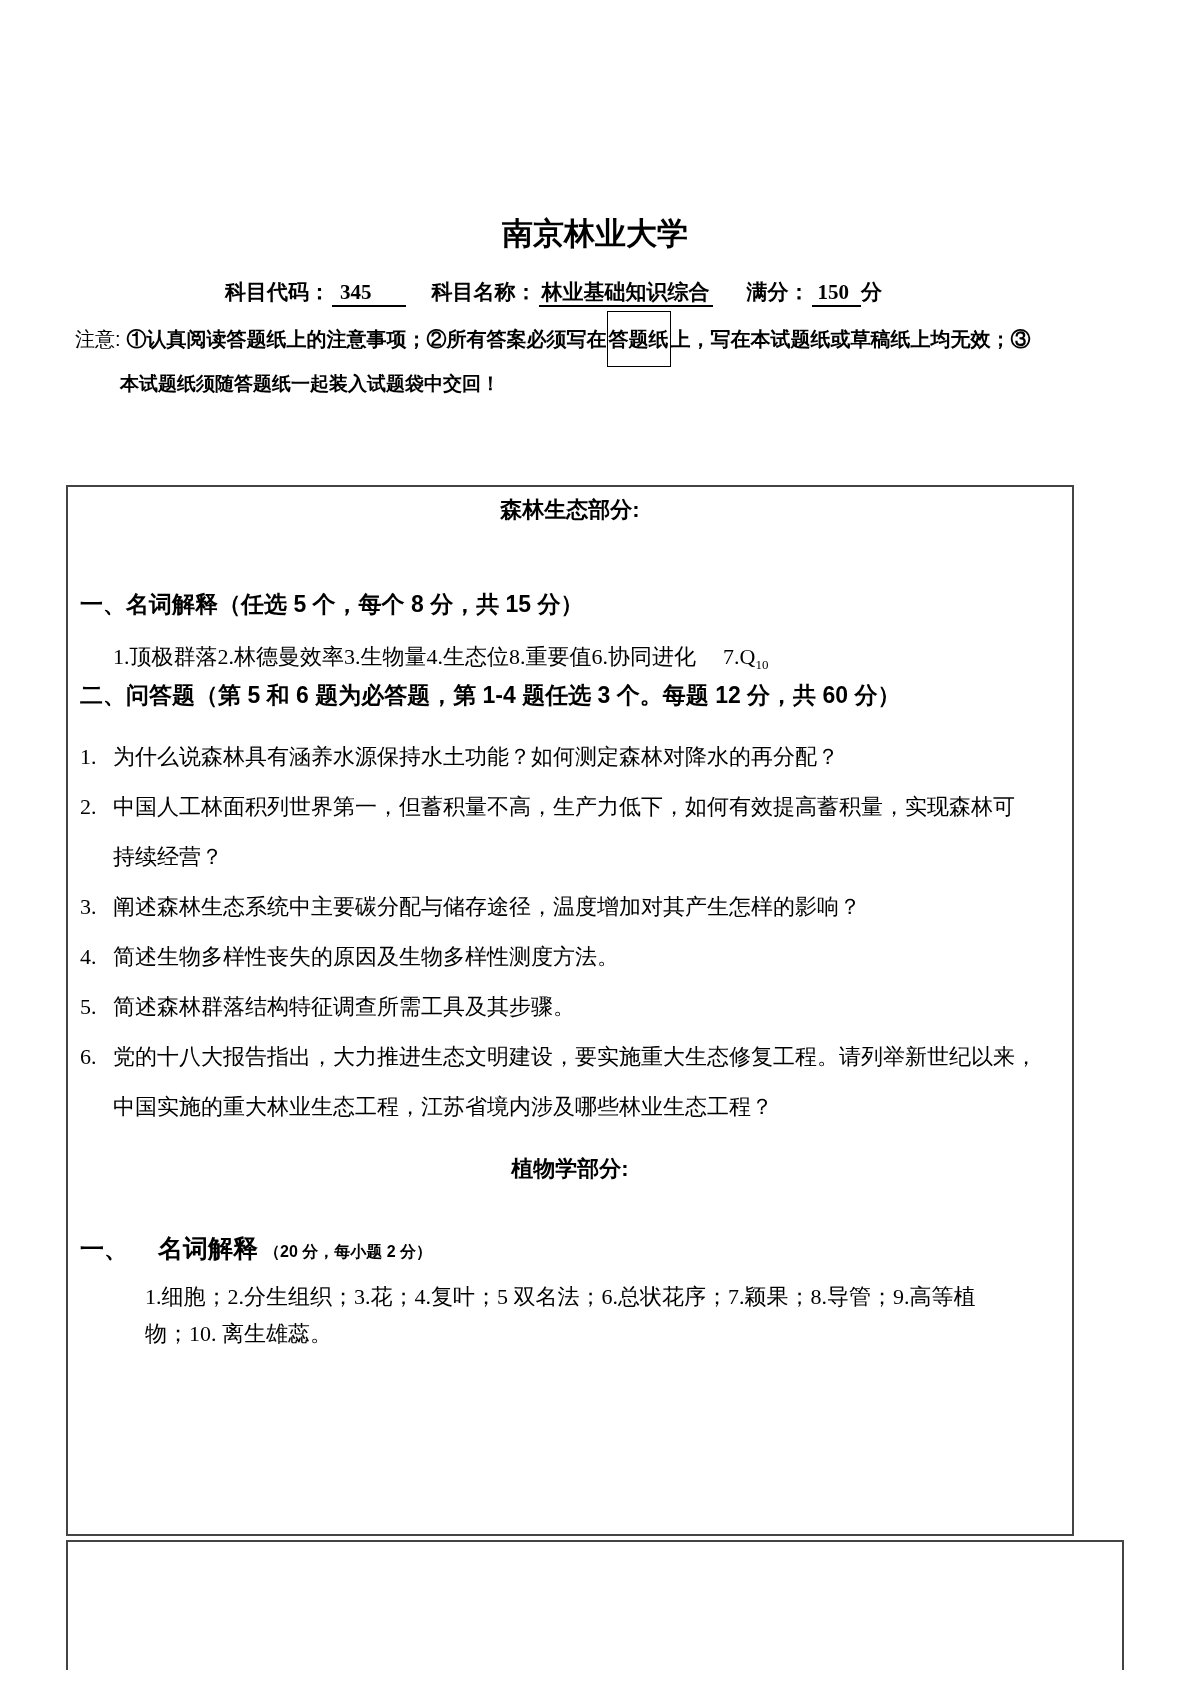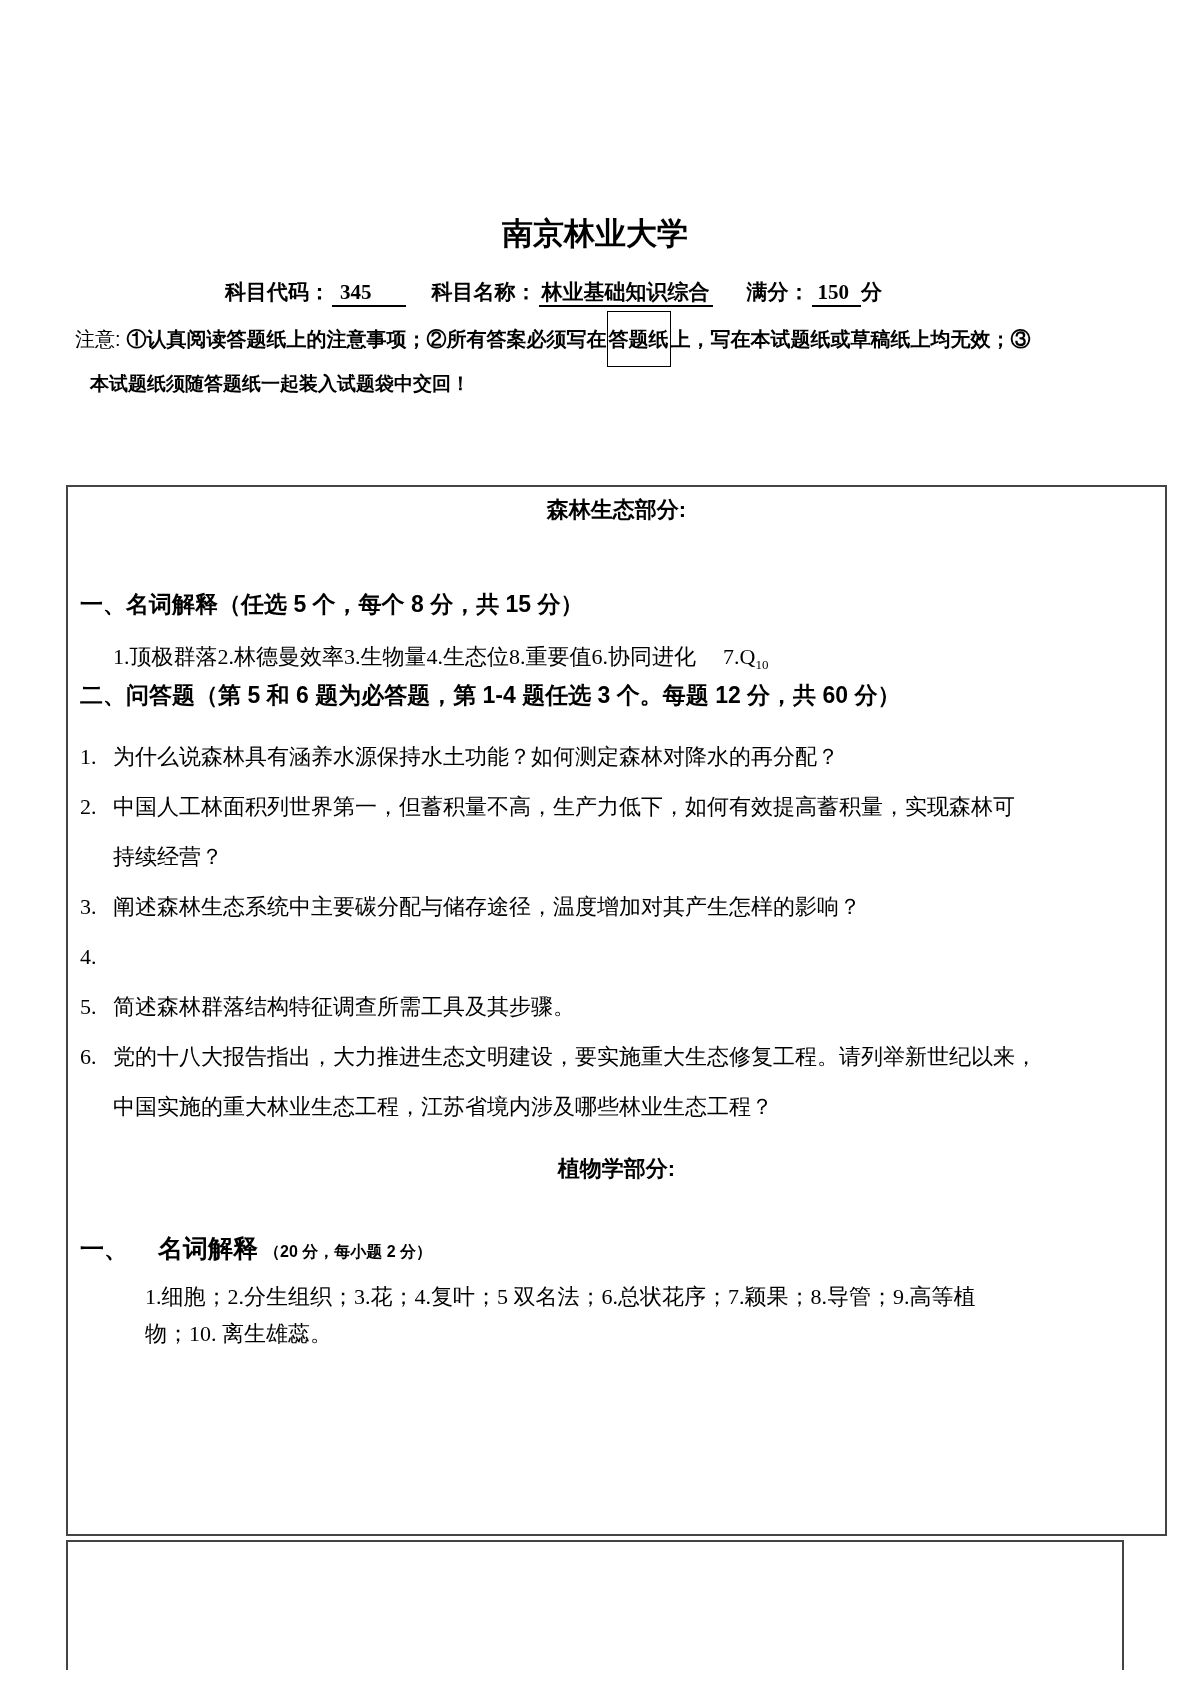--- a/index.html
+++ b/index.html
@@ -31,24 +31,24 @@
   .u-code { padding: 0 34px 1px 8px; }
   .u-name { padding: 0 3px 1px 3px; }
   .u-score { padding: 0 12px 1px 6px; }
 
   .notice-line {
     margin: 20px 0 0 75px; font-size: 20px; line-height: 27px; white-space: nowrap;
   }
   .notice-label { font-family: "Liberation Sans", sans-serif; font-weight: normal; margin-right: 6px; }
   .notice-body { font-weight: bold; }
   .boxed-word { border: 1px solid #000; padding: 16px 1px; }
-  .notice-line2 { margin: 17px 0 0 90px; font-size: 19px; font-weight: bold; line-height: 27px; }
+  .notice-line2 { margin: 17px 0 0 120px; font-size: 19px; font-weight: bold; line-height: 27px; }
 
   .main-box {
-    box-sizing: border-box; width: 1101px; height: 1051px;
+    box-sizing: border-box; width: 1008px; height: 1051px;
     margin: 88px 0 0 66px; border: 2px solid #444;
     padding: 8px 12px 0 12px;
   }
   .section-heading {
     text-align: center; font-weight: bold; font-size: 22px; line-height: 30px;
     font-family: "Liberation Sans", sans-serif;
   }
   .part-heading {
     font-weight: bold; font-size: 23px; line-height: 30px;
     font-family: "Liberation Sans", sans-serif;
@@ -121,20 +121,21 @@
         <span class="q-num">2.</span>
         <span class="q-text">中国人工林面积列世界第一，但蓄积量不高，生产力低下，如何有效提高蓄积量，实现森林可
 持续经营？</span>
       </div>
         <div class="question">
         <span class="q-num">3.</span>
         <span class="q-text">阐述森林生态系统中主要碳分配与储存途径，温度增加对其产生怎样的影响？</span>
       </div>
         <div class="question">
         <span class="q-num">4.</span>
+        <span class="q-text">简述生物多样性丧失的原因及生物多样性测度方法。</span>
       </div>
         <div class="question">
         <span class="q-num">5.</span>
         <span class="q-text">简述森林群落结构特征调查所需工具及其步骤。</span>
       </div>
         <div class="question">
         <span class="q-num">6.</span>
         <span class="q-text">党的十八大报告指出，大力推进生态文明建设，要实施重大生态修复工程。请列举新世纪以来，
 中国实施的重大林业生态工程，江苏省境内涉及哪些林业生态工程？</span>
       </div>

